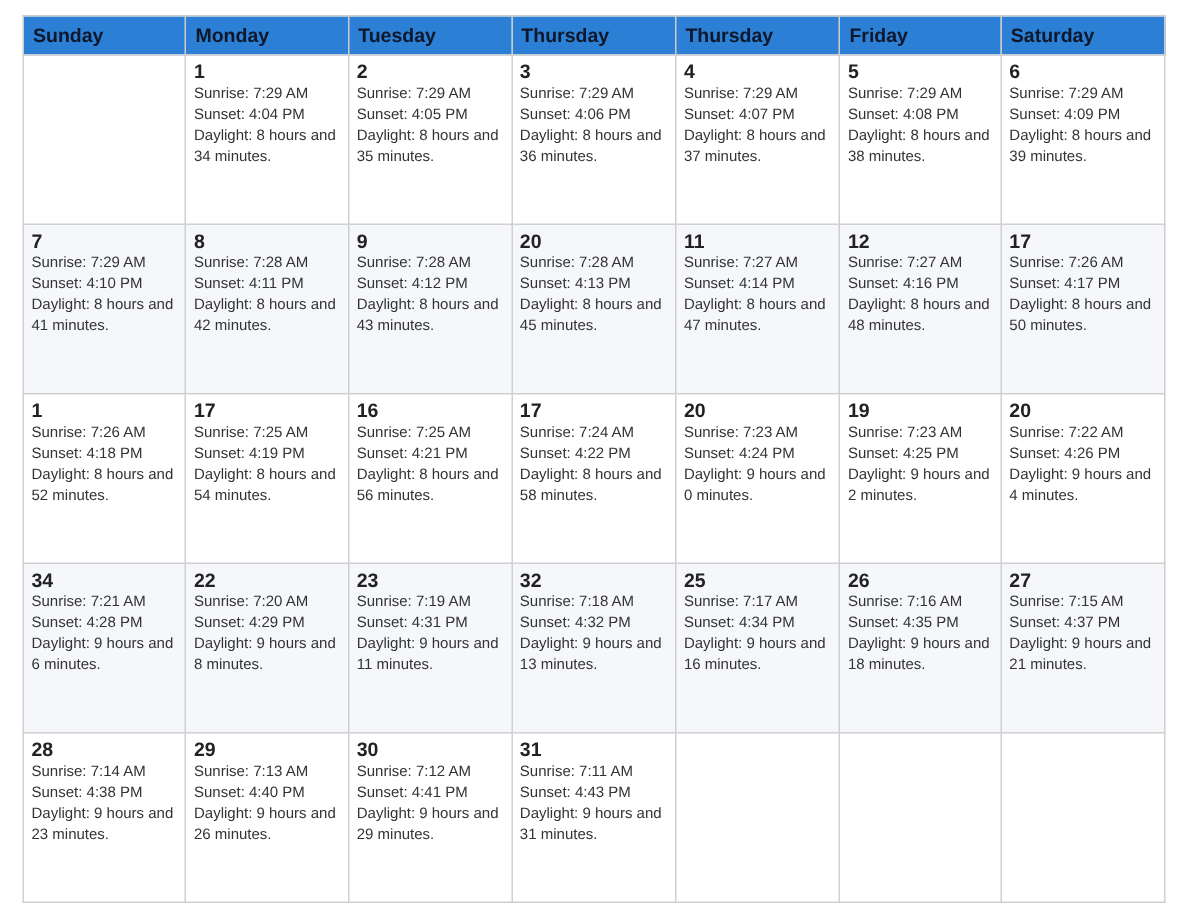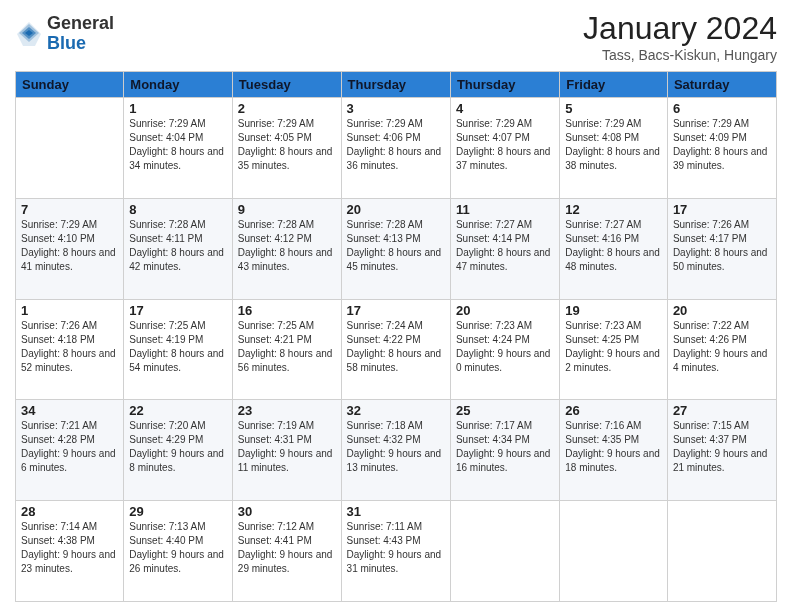--- a/index.html
+++ b/index.html
@@ -97,38 +97,20 @@
       line-height: 1.4;
     }
     .empty-cell {
       background: #fff !important;
     }
   </style>
 </head>
 <body>
 
 <div class="page">
-  <div class="header">
-    <div class="logo">
-      <svg class="logo-icon" viewBox="0 0 28 28" xmlns="http://www.w3.org/2000/svg">
-        <polygon points="14,2 26,14 20,26 8,26 2,14" fill="#1a6ab1" opacity="0.15"></polygon>
-        <polygon points="14,4 24,13 14,22 4,13" fill="#1a6ab1" opacity="0.3"></polygon>
-        <polygon points="14,7 21,13 14,19 7,13" fill="#1a6ab1" opacity="0.6"></polygon>
-        <polygon points="14,10 18,13 14,16 10,13" fill="#1a6ab1"></polygon>
-      </svg>
-      <div class="logo-text">
-        <span class="logo-general">General</span>
-        <span class="logo-blue">Blue</span>
-      </div>
-    </div>
-    <div class="title-section">
-      <div class="month-title">January 2024</div>
-      <div class="location-title">Tass, Bacs-Kiskun, Hungary</div>
-    </div>
-  </div>
 
   <table class="calendar-table">
     <thead>
       <tr>
         <th>Sunday</th>
         <th>Monday</th>
         <th>Tuesday</th>
         <th>Thursday</th>
         <th>Thursday</th>
         <th>Friday</th>

